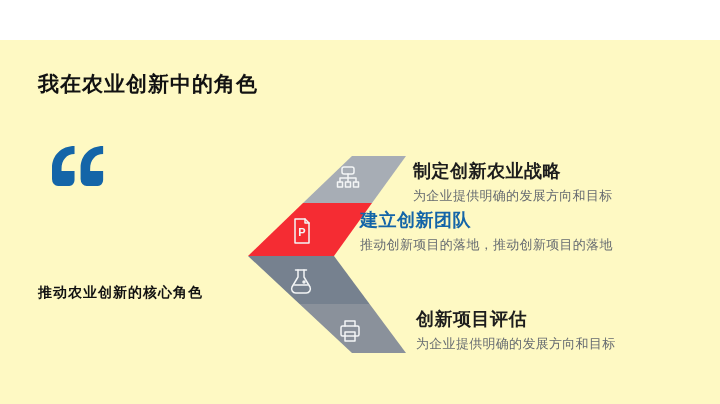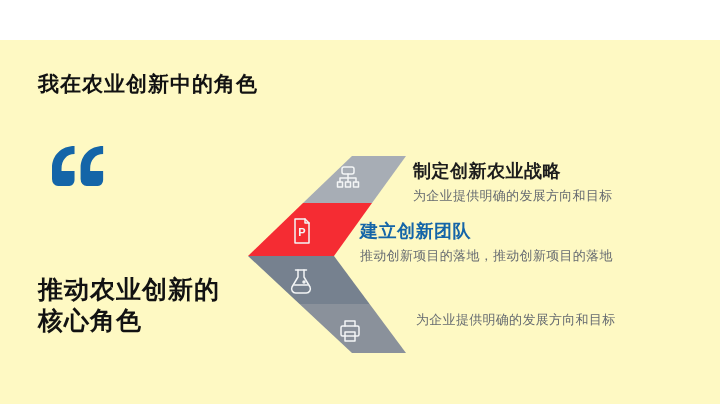--- a/index.html
+++ b/index.html
@@ -7,33 +7,33 @@
     position:relative;width:720px;height:404px;background:#fef9c3;overflow:hidden;
     font-family:"Liberation Sans","DejaVu Sans",sans-serif;
     margin-top:40px;
   }
   .main-title{
     position:absolute;left:38px;top:30px;margin:0;
     font-size:21px;font-weight:700;color:#121212;letter-spacing:1px;
   }
   .quote-svg{position:absolute;left:52px;top:106px;}
   .statement{
-    position:absolute;left:38px;top:234px;width:204px;
-    font-size:25px;font-weight:700;color:#121212;line-height:1.25;letter-spacing:1px;
+    position:absolute;left:38px;top:244px;width:204px;
+    font-size:14px;font-weight:700;color:#121212;line-height:1.25;letter-spacing:1px;
   }
   .chevron-svg{position:absolute;left:0;top:0;}
   .icon{stroke:#f3f5f6;stroke-width:1.5;fill:none;stroke-linejoin:round;stroke-linecap:round;}
   .icon-letter{fill:#f3f5f6;stroke:none;font-size:11px;font-weight:700;
     font-family:"Liberation Sans","DejaVu Sans",sans-serif;text-anchor:middle;}
   .item{position:absolute;}
   .item-title{font-size:18px;font-weight:700;color:#1d1d1d;letter-spacing:0.5px;}
   .item-title.hl{color:#1465a8;}
   .item-desc{font-size:13px;color:#666b71;margin-top:4px;letter-spacing:0.3px;}
   .item-1{left:413px;top:119px;}
-  .item-2{left:360px;top:179px;}
+  .item-2{left:360px;top:168px;}
   .item-3{left:358px;top:224px;}
   .item-4{left:416px;top:267px;}
 </style>
 </head>
 <body>
 
 <div class="slide">
 
   <h1 class="main-title">我在农业创新中的角色</h1>
 
@@ -83,16 +83,17 @@
     <div class="item-desc">为企业提供明确的发展方向和目标</div>
   </div>
 
   <div class="item item-2">
     <div class="item-title hl">建立创新团队</div>
     <div class="item-desc">推动创新项目的落地，推动创新项目的落地</div>
   </div>
 
 
   <div class="item item-4">
+    <div class="item-title">创新项目评估</div>
     <div class="item-desc">为企业提供明确的发展方向和目标</div>
   </div>
 
 </div>
 
 </body></html>

